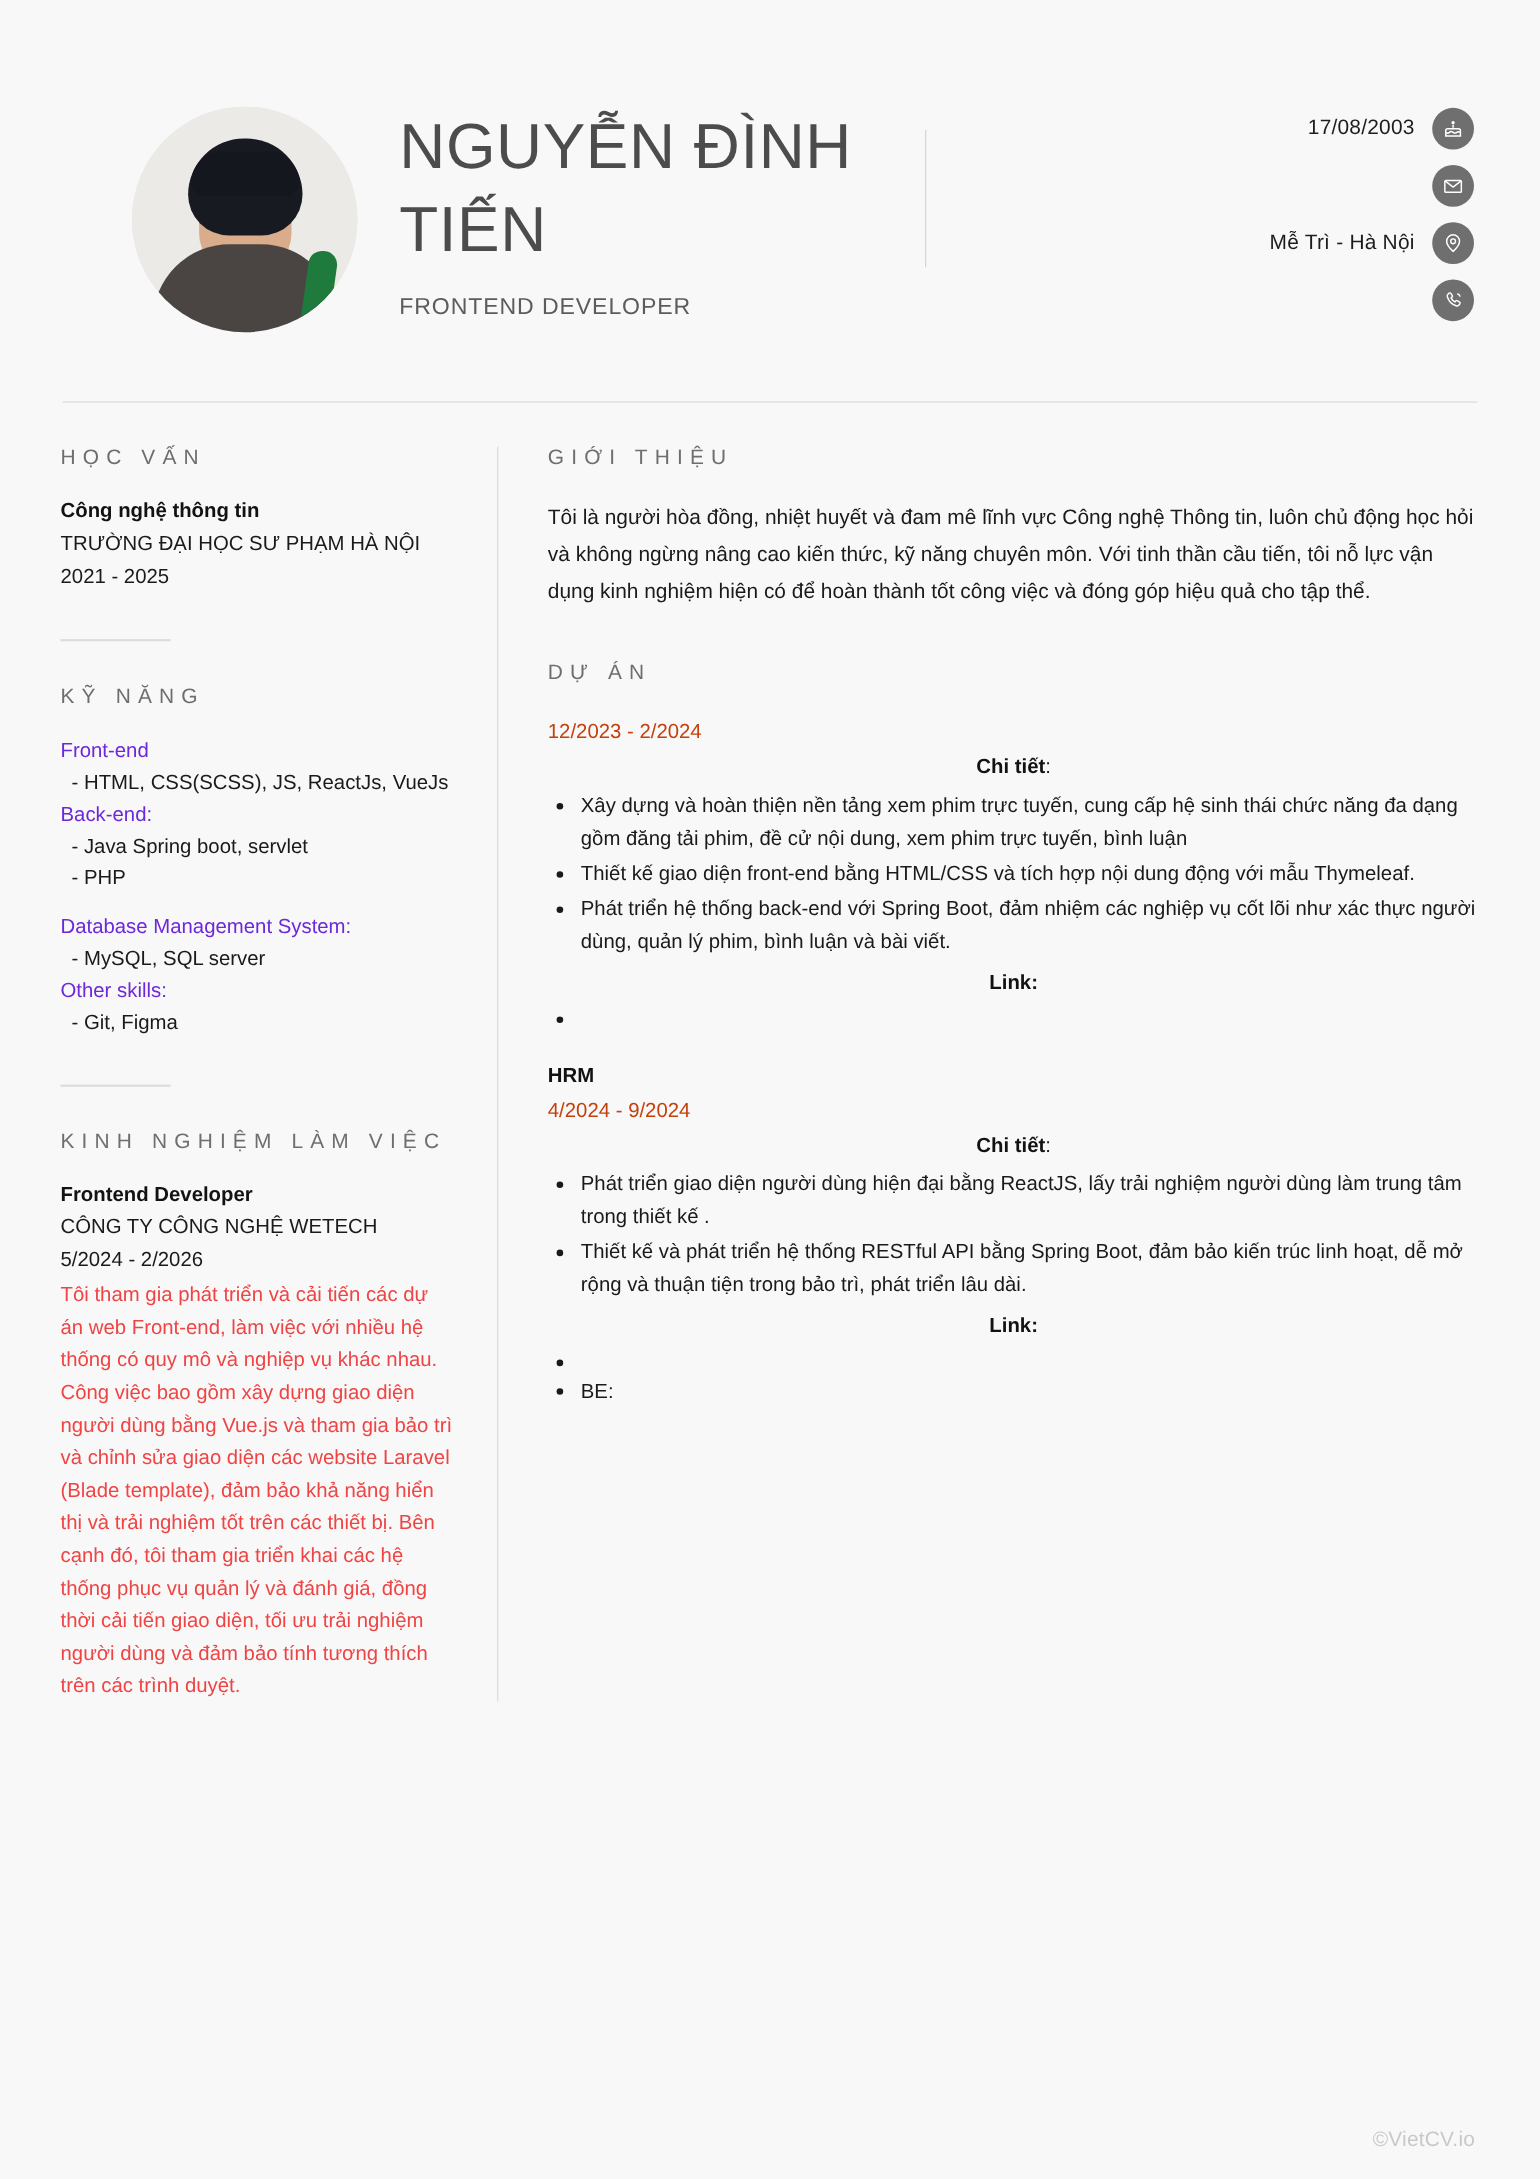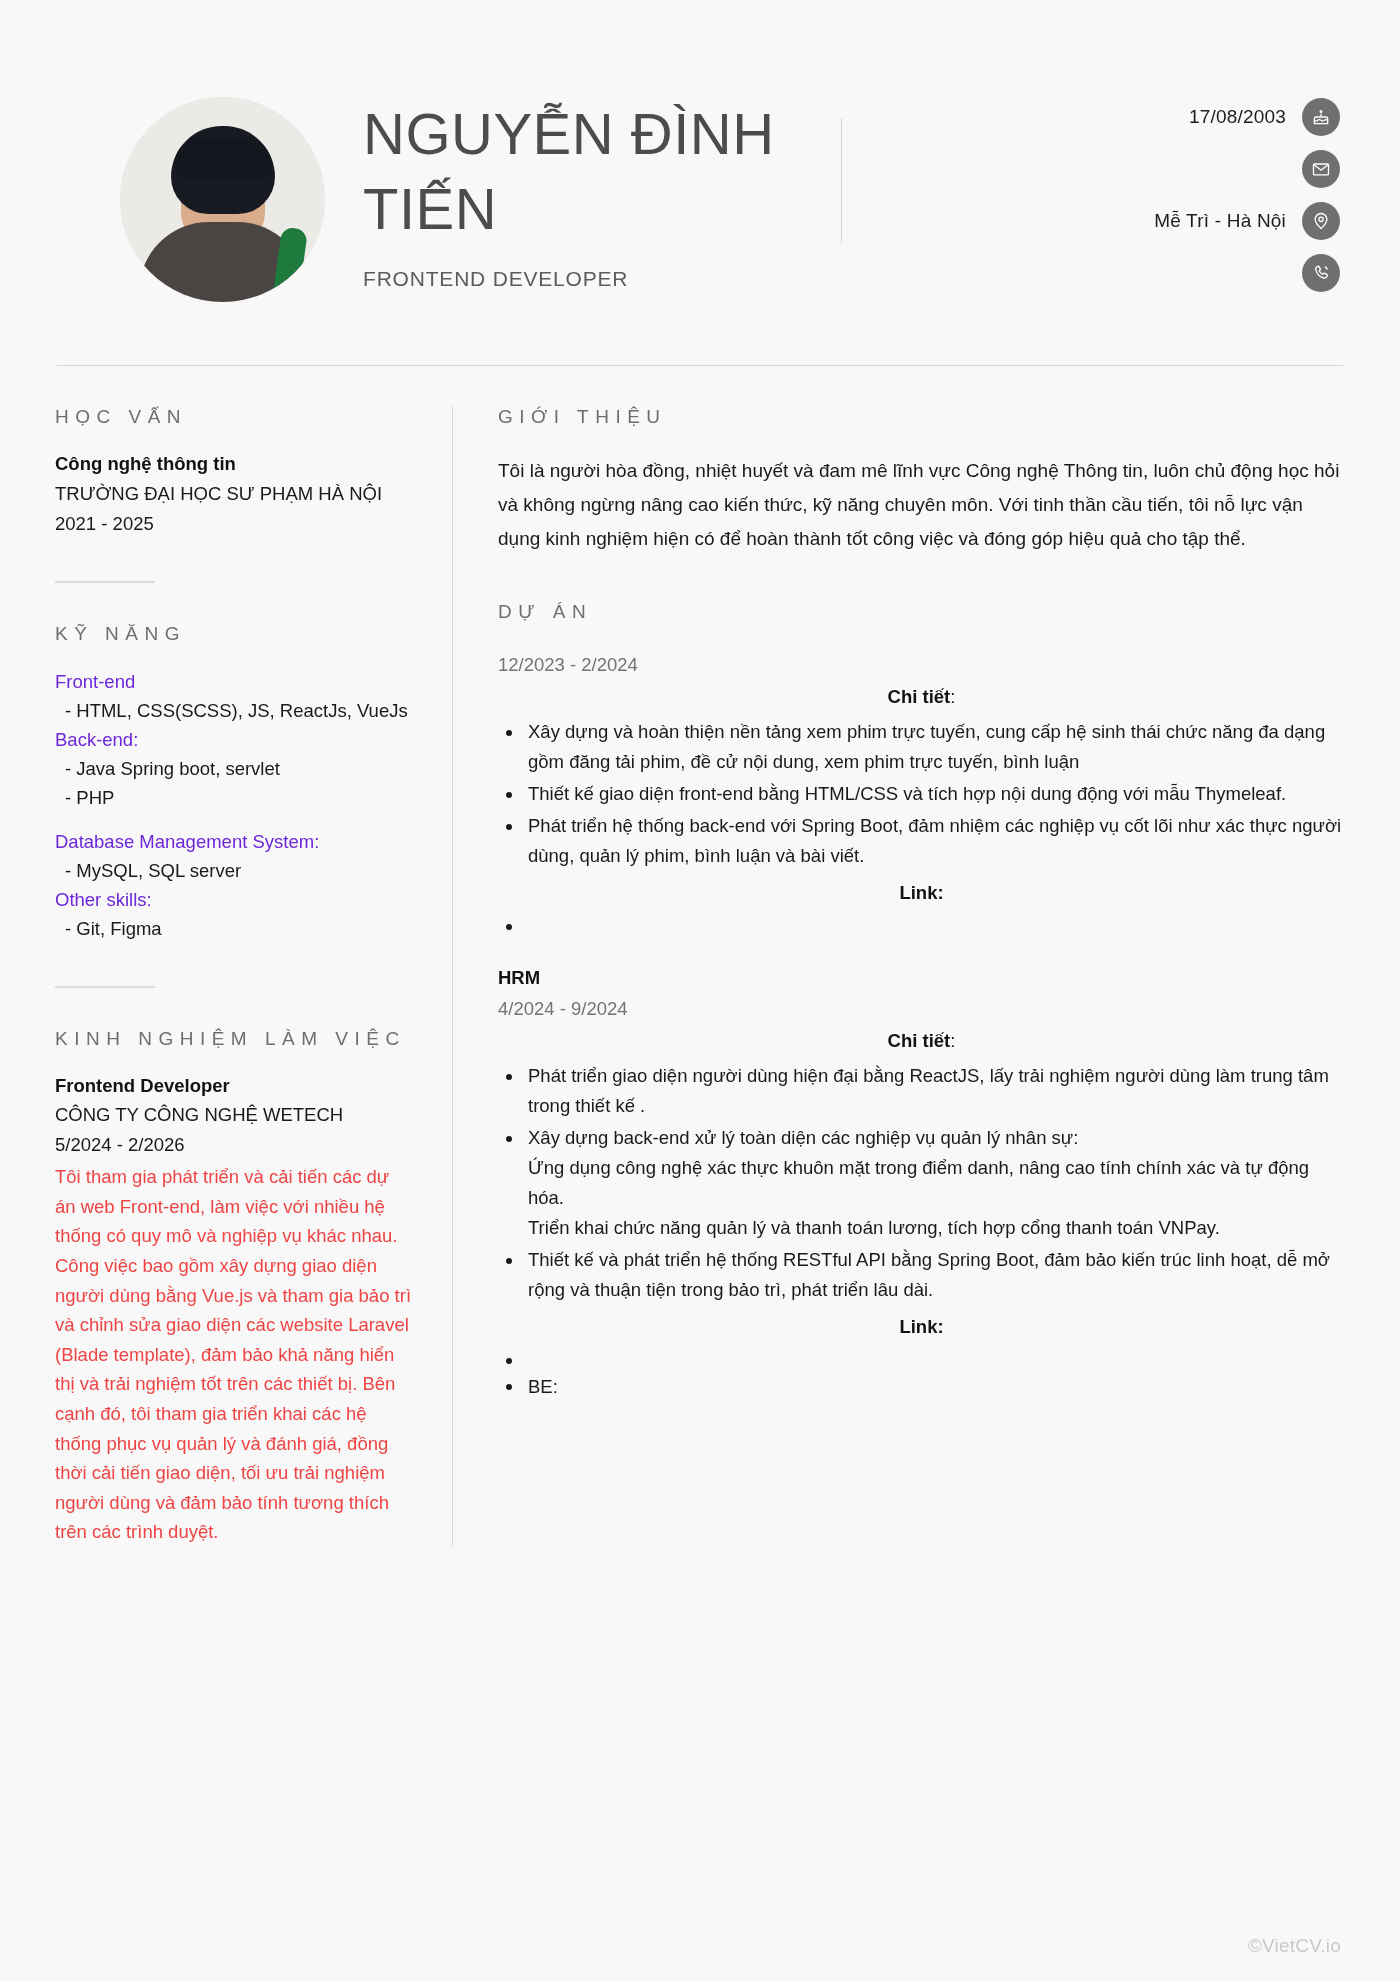--- a/index.html
+++ b/index.html
@@ -228,21 +228,21 @@
   }
   .proj { margin-bottom: 6px; }
   .proj-name {
     font-size: 18.5px;
     font-weight: 700;
     color: #121212;
     line-height: 1.6;
   }
   .proj-date {
     font-size: 18.5px;
-    color: #737373;
+    color: #c2410c;
     line-height: 1.7;
   }
   .proj-label {
     font-size: 18.5px;
     color: #1a1a1a;
     line-height: 1.75;
     text-align: center;
   }
   .proj-label b { font-weight: 700; color: #121212; }
   .bullets {
@@ -437,23 +437,20 @@
           <li></li>
         </ul>
       </div>
 
       <div class="proj">
         <div class="proj-name">HRM</div>
         <div class="proj-date">4/2024  -  9/2024</div>
         <div class="proj-label"><b>Chi tiết</b>:</div>
         <ul class="bullets">
           <li>Phát triển giao diện người dùng hiện đại bằng ReactJS, lấy trải nghiệm người dùng làm trung tâm trong thiết kế .</li>
-          <li style="white-space: pre-line;">Xây dựng back-end xử lý toàn diện các nghiệp vụ quản lý nhân sự:
-Ứng dụng công nghệ xác thực khuôn mặt trong điểm danh, nâng cao tính chính xác và tự động hóa.
-Triển khai chức năng quản lý và thanh toán lương, tích hợp cổng thanh toán VNPay.</li>
           <li>Thiết kế và phát triển hệ thống RESTful API bằng Spring Boot, đảm bảo kiến trúc linh hoạt, dễ mở rộng và thuận tiện trong bảo trì, phát triển lâu dài.</li>
         </ul>
         <div class="proj-label"><b>Link:</b></div>
         <ul class="link-list">
           <li></li>
           <li>BE:</li>
         </ul>
       </div>
 
     </div>

